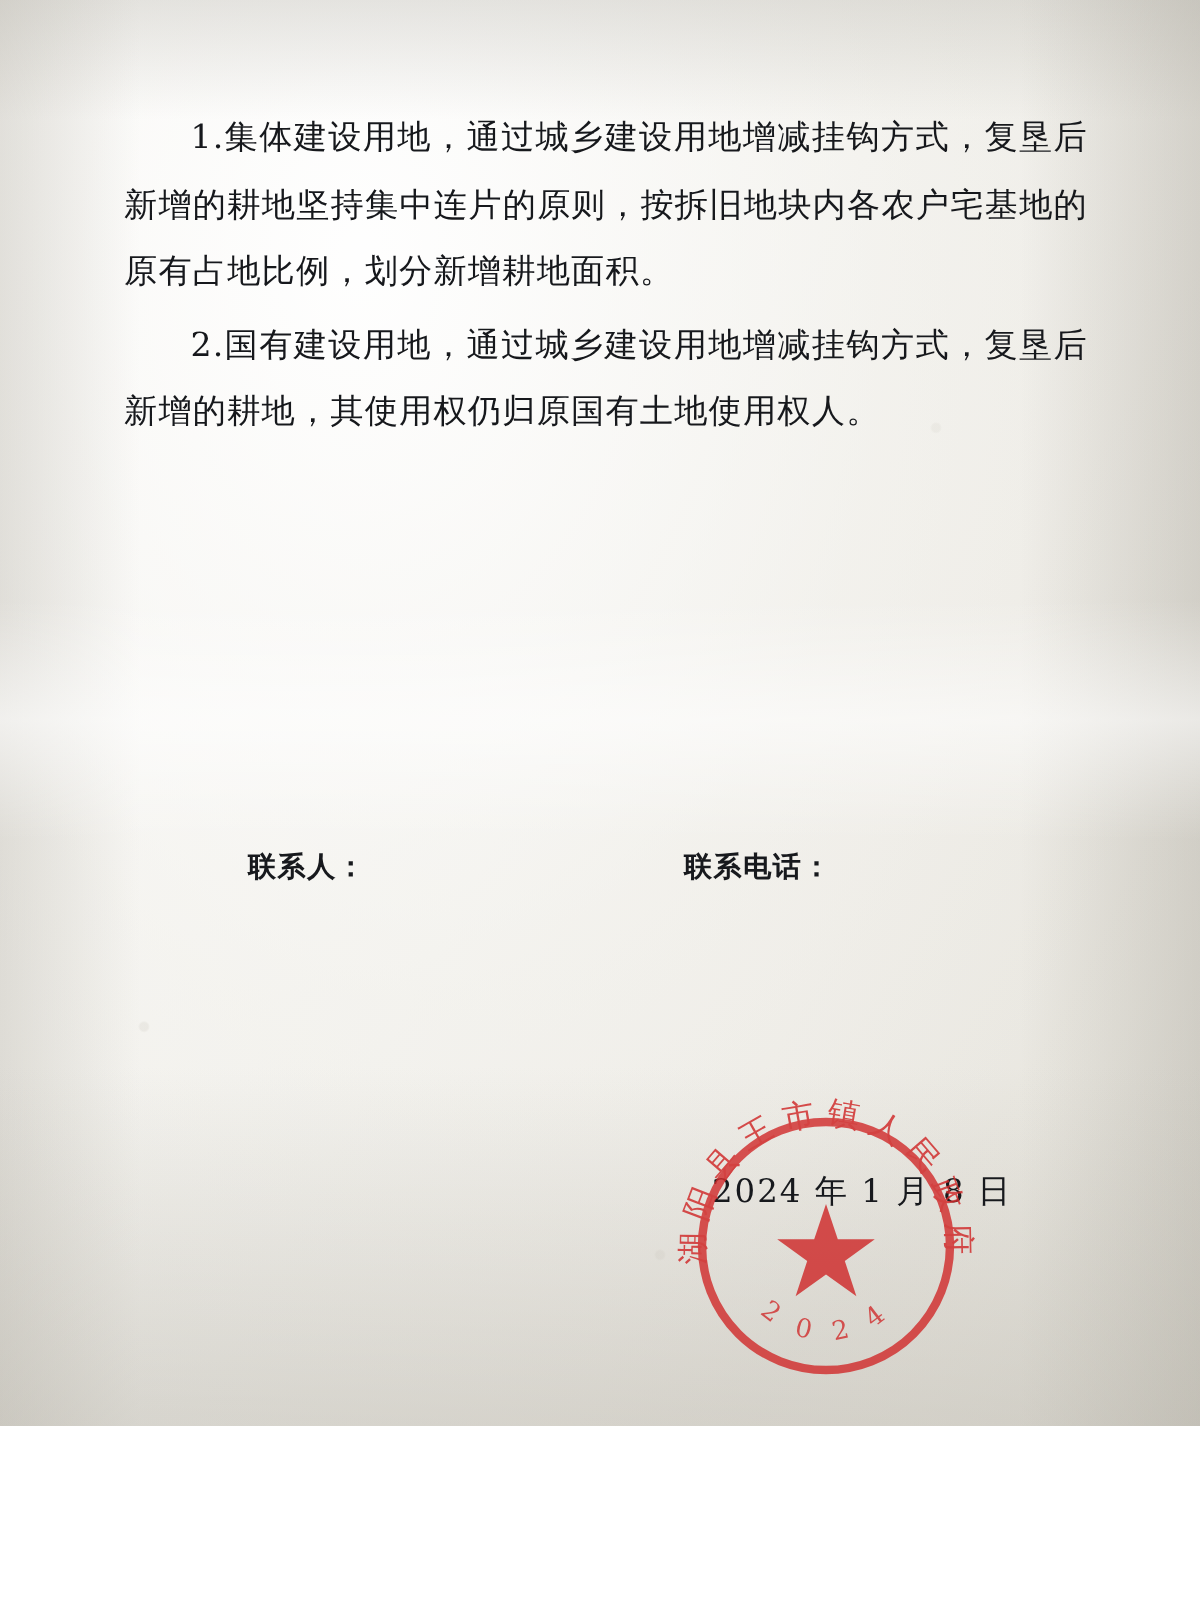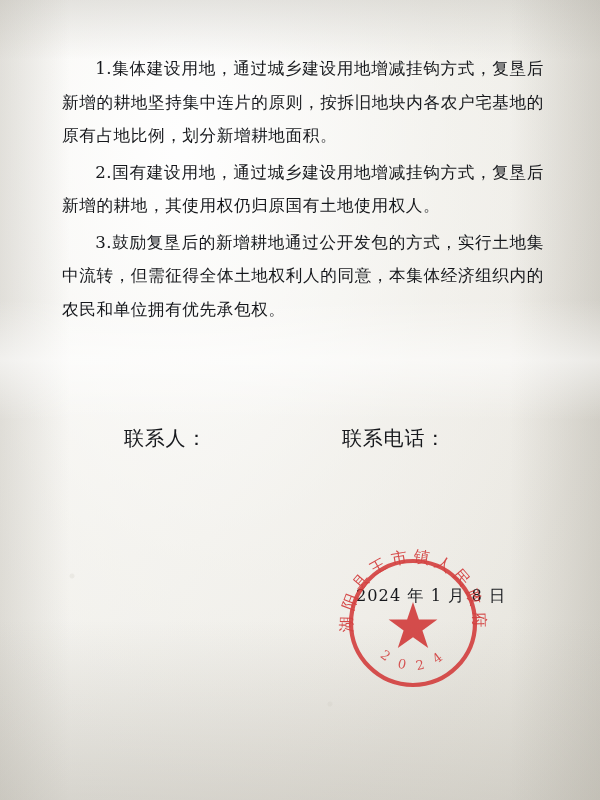--- a/index.html
+++ b/index.html
@@ -10,21 +10,21 @@
     width: 600px;
     height: 800px;
     overflow: hidden;
     font-family: "DejaVu Serif", "Liberation Serif", serif;
     background: #ffffff;
   }
 
   .page {
     position: relative;
     width: 600px;
-    height: 800px;
+    height: 713px;
     background:
       radial-gradient(ellipse at 30% 18%, rgba(255,255,255,0.95) 0%, rgba(250,249,246,0.4) 45%, rgba(238,236,231,0.15) 75%),
       linear-gradient(118deg, #f6f5f1 0%, #f3f2ee 22%, #efeee9 48%, #eceae4 68%, #e8e6df 85%, #e2e0d8 100%);
     overflow: hidden;
   }
 
   
   .shade-left {
     position: absolute;
     left: 0; top: 0; bottom: 0; width: 70px;
@@ -79,23 +79,24 @@
   }
   .para.gap {
   }
 
   .sign-row {
     position: absolute;
     left: 62px;
     right: 56px;
     top: 425px;
     display: flex;
-    font-size: 20px;
+    font-size: 14px;
     letter-spacing: 0.8px;
     color: #17191d;
+    font-weight: bold;
   }
   .sign-contact {
     margin-left: 62px;
     width: 210px;
   }
   .sign-phone {
     margin-left: 8px;
     text-align: center;
   }
 
@@ -143,21 +144,20 @@
   <div class="shade-top"></div>
   <div class="shade-left"></div>
   <div class="shade-right"></div>
   <div class="shade-bottom"></div>
   <div class="crease" style="top:300px"></div>
   <div class="noise"></div>
 
   <div class="doc-body">
     <p class="para numbered">1.集体建设用地，通过城乡建设用地增减挂钩方式，复垦后新增的耕地坚持集中连片的原则，按拆旧地块内各农户宅基地的原有占地比例，划分新增耕地面积。</p>
     <p class="para numbered gap">2.国有建设用地，通过城乡建设用地增减挂钩方式，复垦后新增的耕地，其使用权仍归原国有土地使用权人。</p>
-    <p class="para numbered gap">3.鼓励复垦后的新增耕地通过公开发包的方式，实行土地集中流转，但需征得全体土地权利人的同意，本集体经济组织内的农民和单位拥有优先承包权。</p>
   </div>
 
   <div class="sign-row">
     <span class="sign-contact">联系人：</span>
     <span class="sign-phone">联系电话：</span>
   </div>
 
   <div class="date-line">2024 年 1 月 8 日</div>
 
   <div class="seal">

